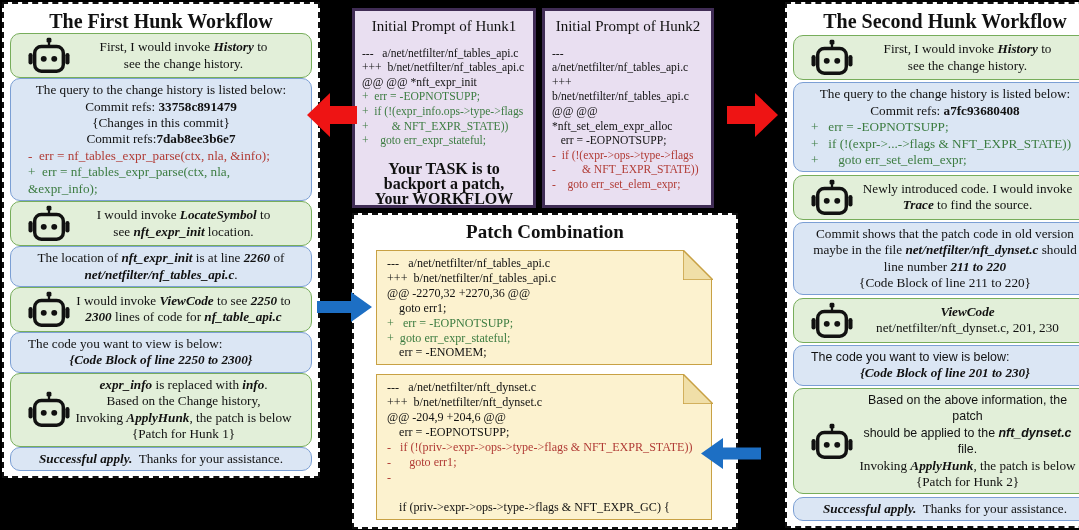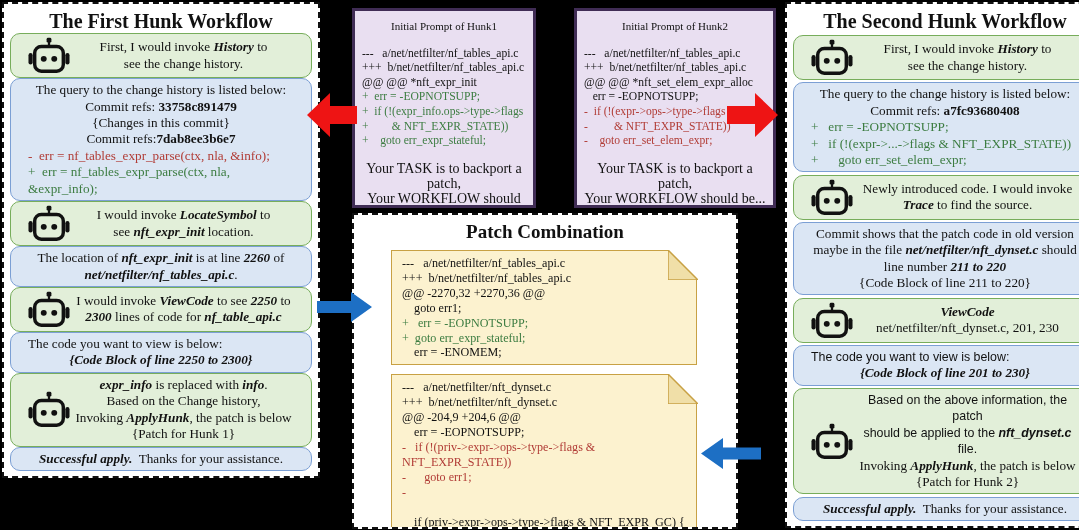--- a/index.html
+++ b/index.html
@@ -20,26 +20,26 @@
   .al-left{text-align:left;}
   .s-b{font-weight:bold;}
   .s-bi{font-weight:bold;font-style:italic;}
   .s-red{color:#b13c36;}
   .s-green{color:#3c7c41;}
   .s-sans{font-family:"Liberation Sans",sans-serif;font-size:12.4px;}
   .robot{width:42px;height:37px;flex:0 0 auto;}
   .prompt{position:absolute;background:#e9dff1;border:3px solid #402c55;box-sizing:border-box;
           padding:4px 7px;font-size:11.6px;line-height:14.6px;overflow:hidden;}
   #prompt-hunk1{left:352px;top:8px;width:184px;height:200px;}
-  #prompt-hunk2{left:574px;top:8px;width:202px;height:200px;}
-  .p-title{text-align:center;font-size:11px;margin:4px 0 13px;}
+  #prompt-hunk2{left:542px;top:8px;width:172px;height:200px;}
+  .p-title{text-align:center;font-size:15px;margin:4px 0 13px;}
   .p-code .line{white-space:pre-wrap;text-align:left;}
-  .p-footer{text-align:center;margin-top:12px;font-size:14px;line-height:15px;}
+  .p-footer{text-align:center;margin-top:12px;font-size:16px;line-height:15px;font-weight:bold;}
   #patch-panel{left:352px;top:213px;width:386px;height:316px;position:absolute;background:#fff;
-               border:2px dashed #111;box-sizing:border-box;padding:3px 15px;overflow:hidden;}
+               border:2px dashed #111;box-sizing:border-box;padding:3px 0;overflow:hidden;}
   .patch-title{text-align:center;font-weight:bold;font-size:19px;line-height:23px;margin:2px 0 7px;}
   .doc{position:relative;background:#fcf2cf;border:1.5px solid #c8a144;margin:0 24px 9px 22px;
        padding:5px 8px 4px 10px;font-size:12.1px;line-height:14.9px;}
   .doc .line{white-space:pre-wrap;text-align:left;}
   .fold{position:absolute;top:-1.5px;right:-1.5px;}
   .arrow{position:absolute;z-index:10;}
 </style>
 </head>
 <body>
 

